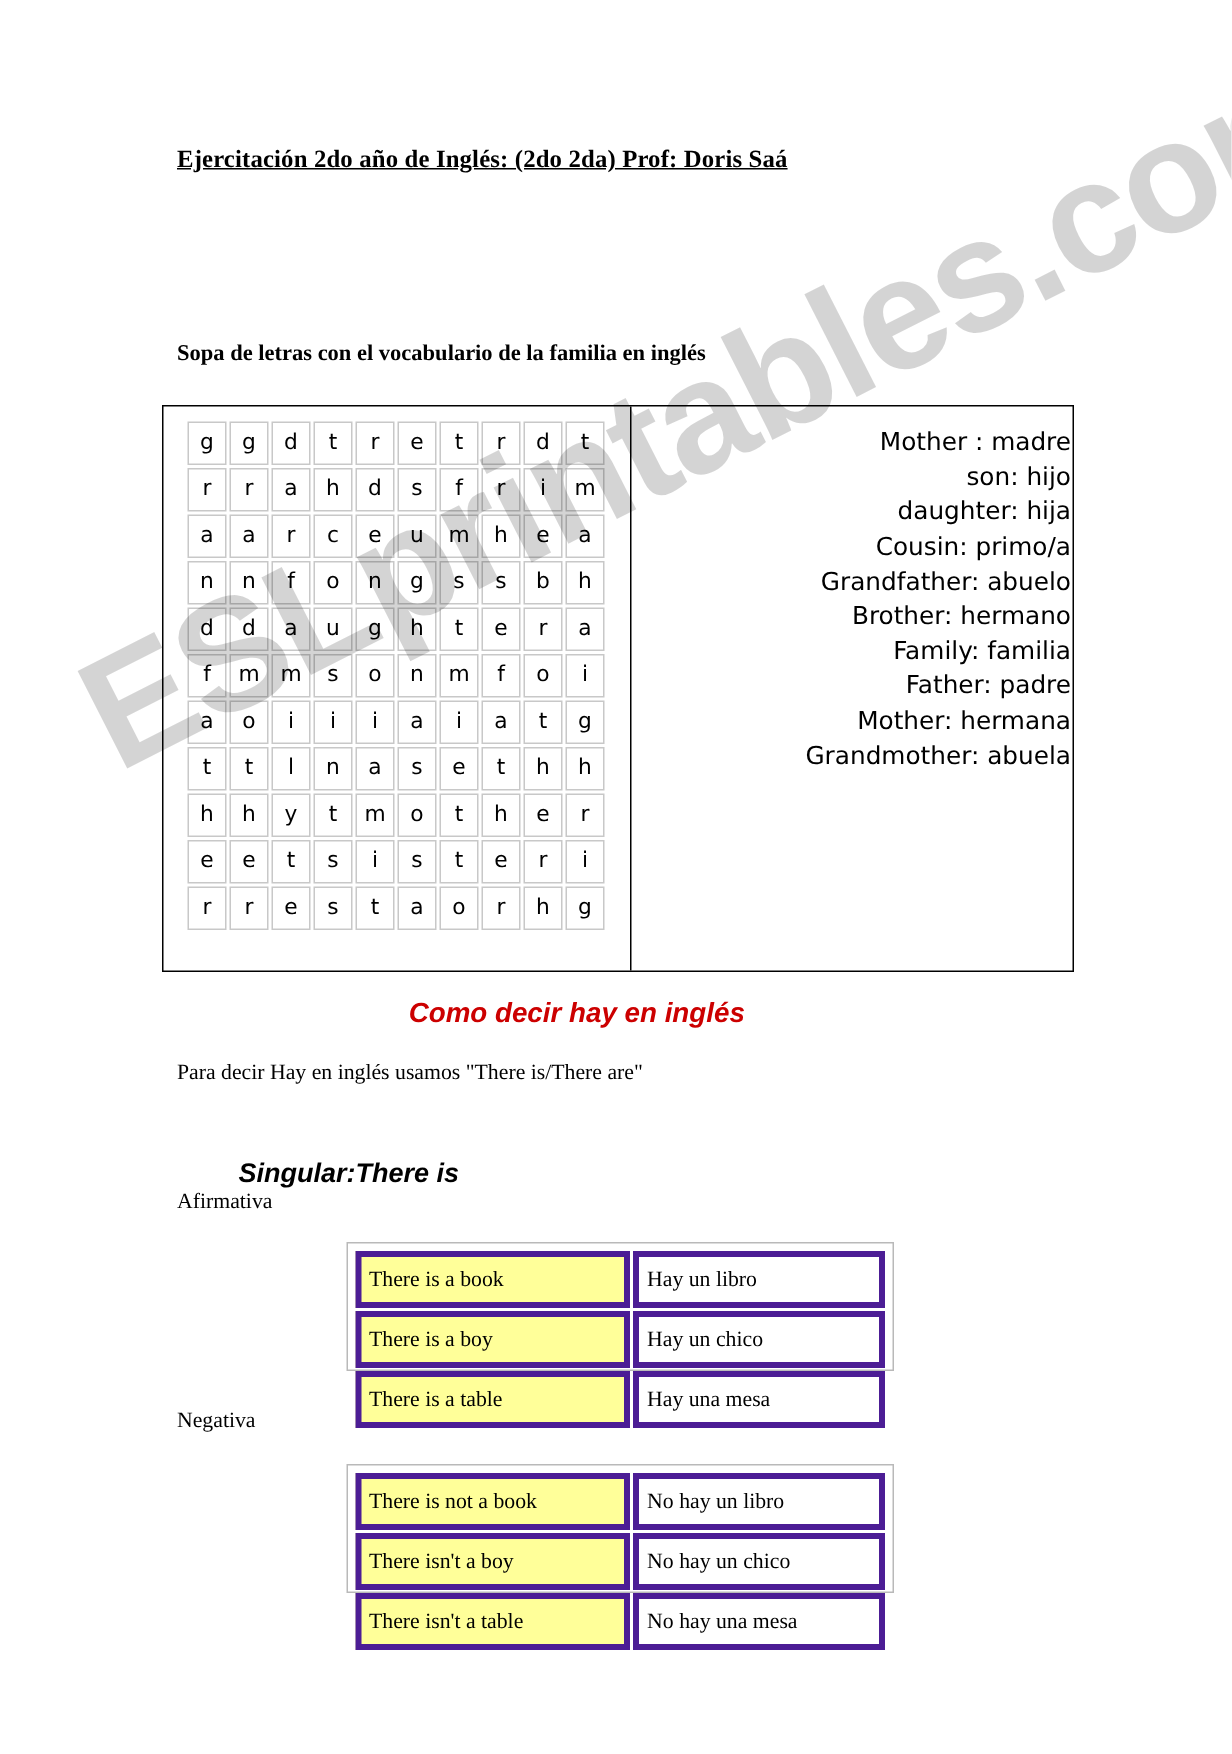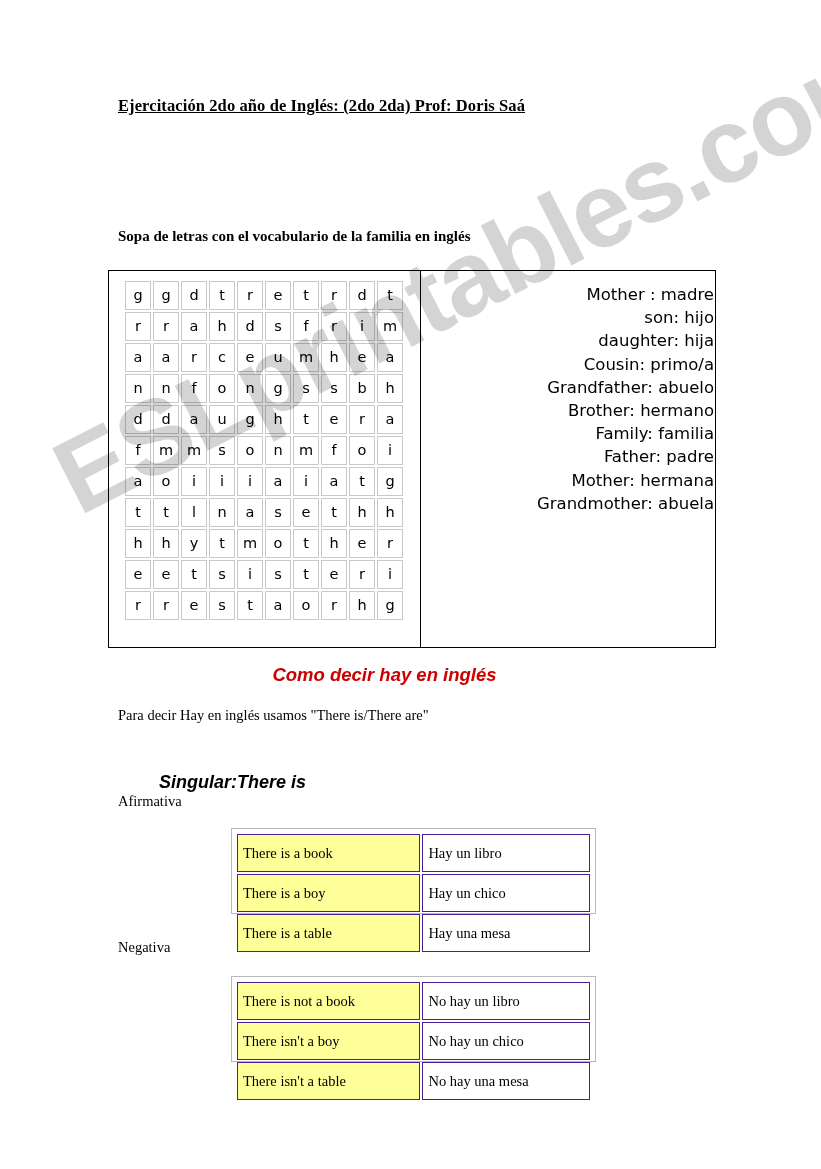--- a/index.html
+++ b/index.html
@@ -192,21 +192,21 @@
   .sent-table {
     border-collapse: separate;
     border-spacing: 2px;
     width: 100%;
   }
   .sent-table td {
     font-family: "Liberation Serif", "DejaVu Serif", serif;
     font-size: 14.5px;
     height: 38px;
     padding: 1px 0 1px 5px;
-    border: 1px solid #4c1d95;
+    border: 4px solid #4c1d95;
     box-sizing: border-box;
     white-space: nowrap;
     vertical-align: middle;
   }
   .sent-table td.en {
     width: 186px;
     background: #ffff99;
   }
   .sent-table td.es {
     width: 170px;

